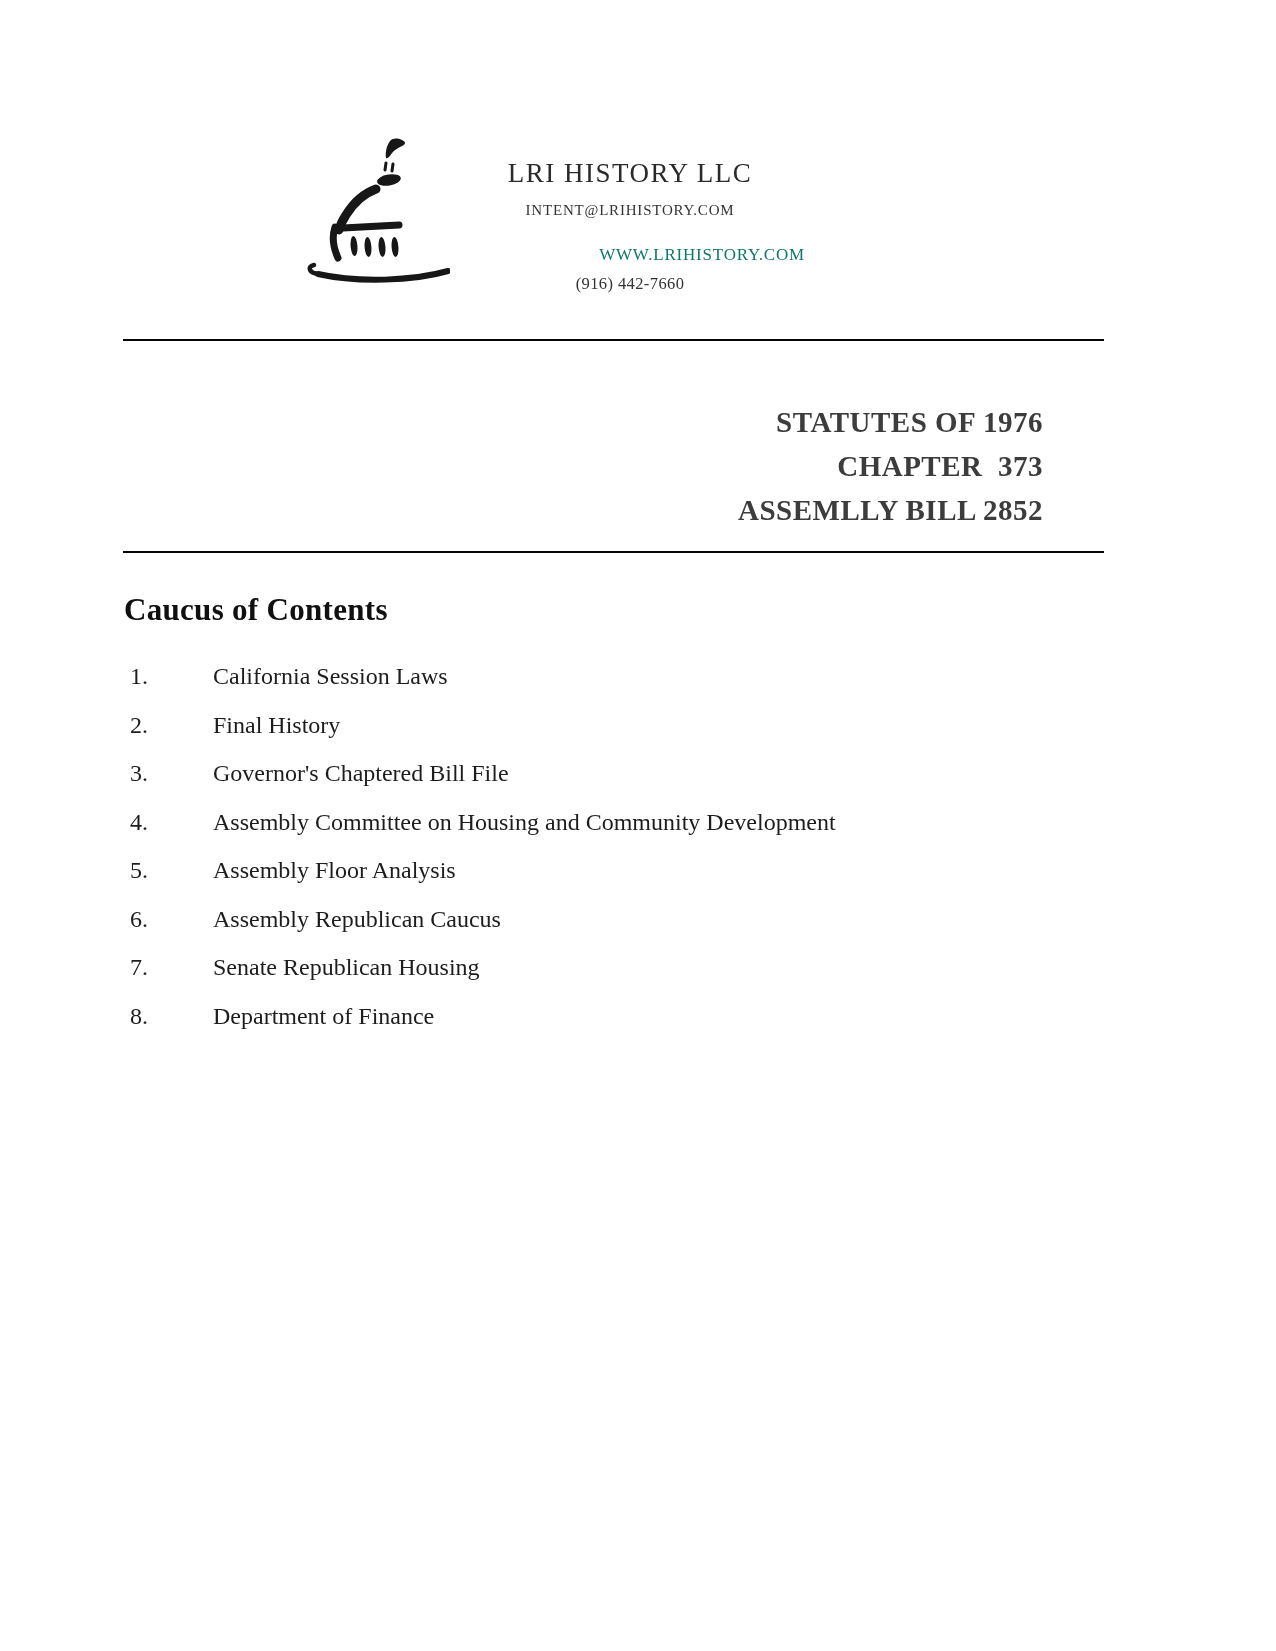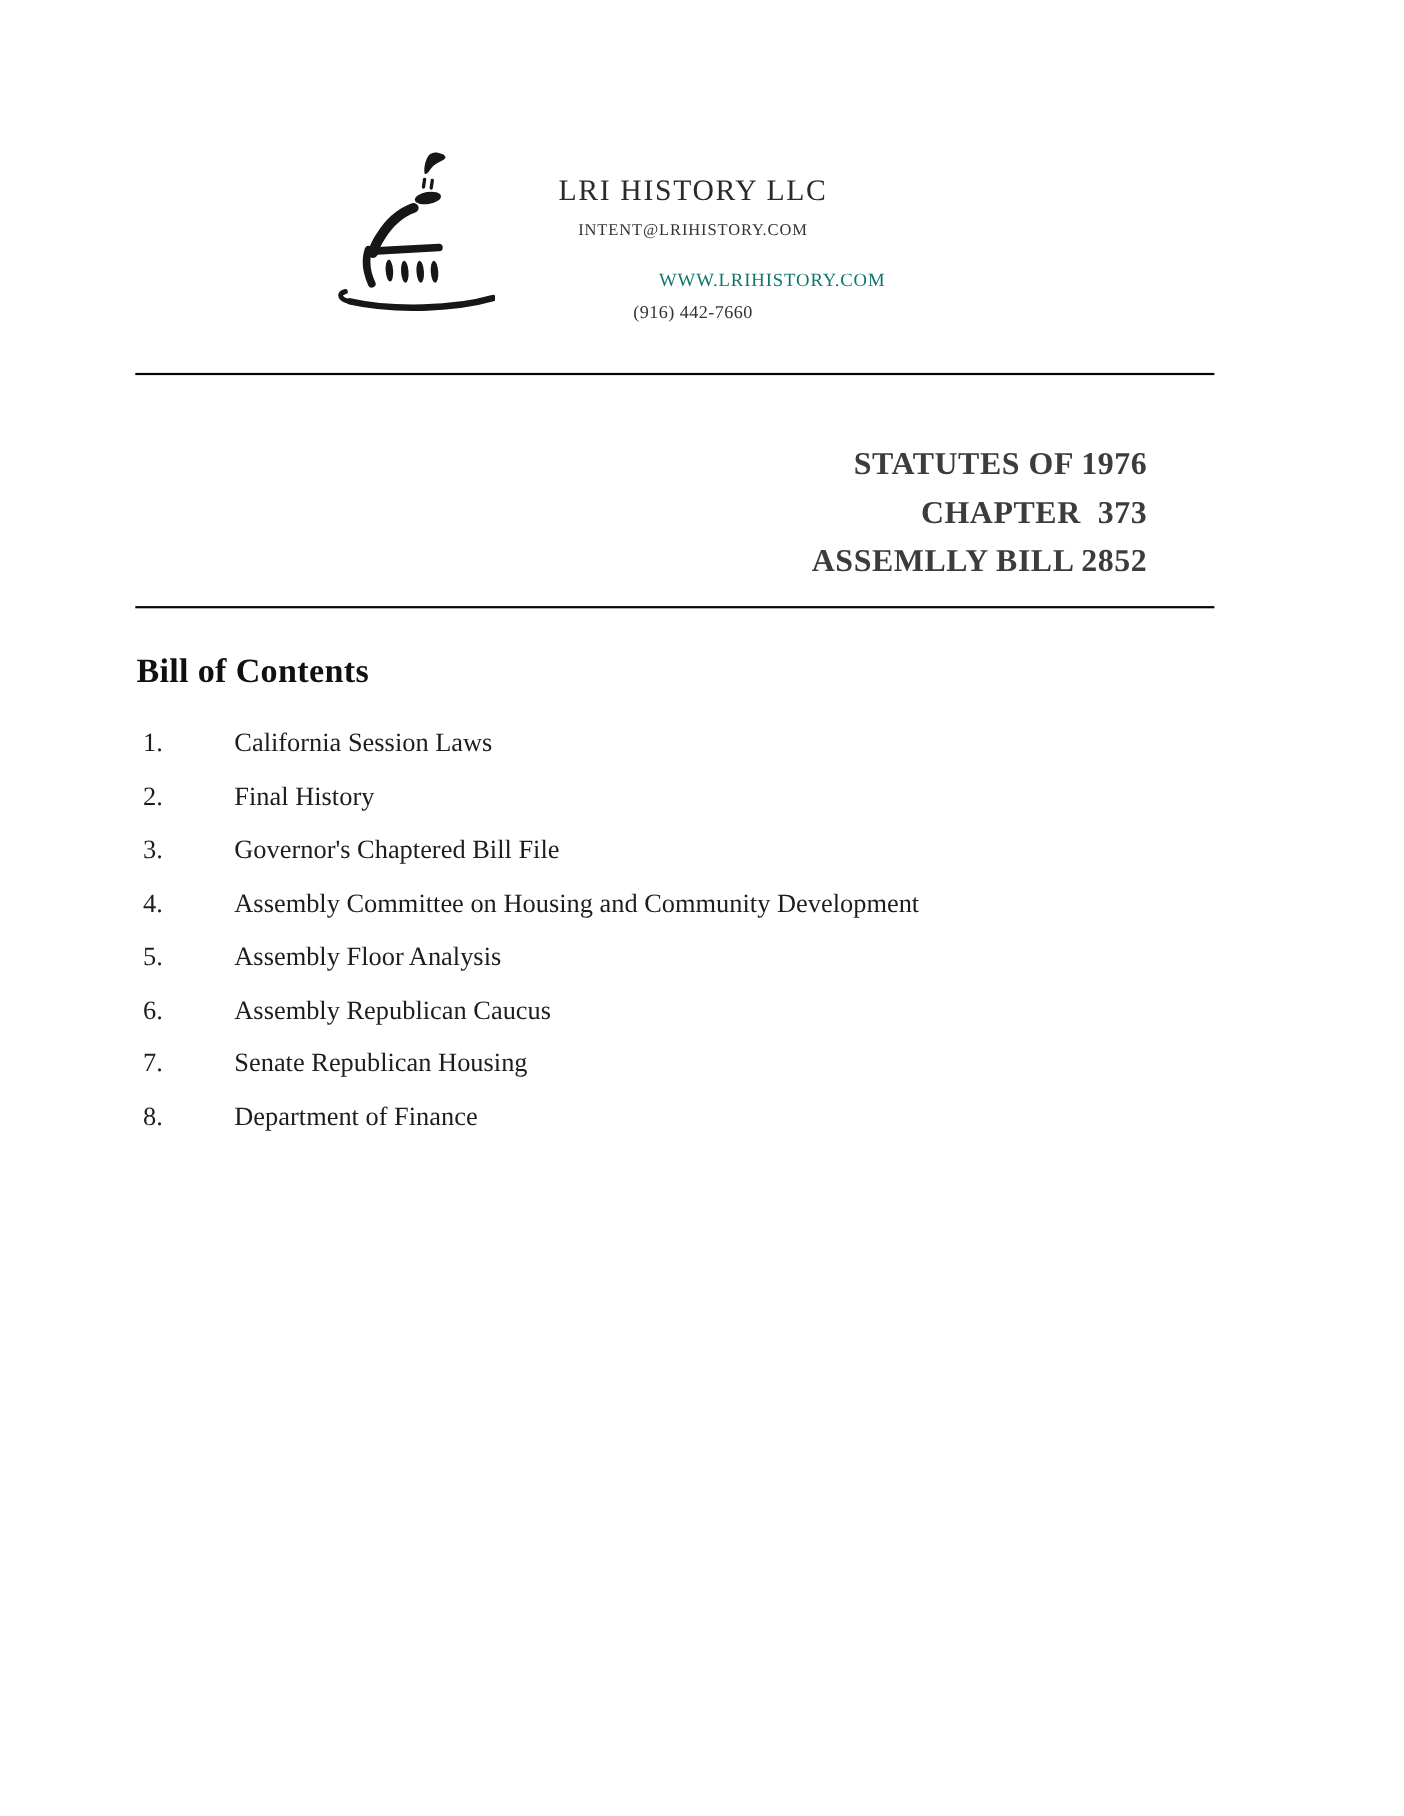--- a/index.html
+++ b/index.html
@@ -151,21 +151,21 @@
   <div class="rule rule-top"></div>
 
   <div class="case-title-block">
     <div>STATUTES OF 1976</div>
     <div>CHAPTER  373</div>
     <div>ASSEMLLY BILL 2852</div>
   </div>
 
   <div class="rule rule-bottom"></div>
 
-  <div class="toc-heading">Bill of Contents</div>
+  <div class="toc-heading">Caucus of Contents</div>
 
   <ol class="toc-list">
     <li class="toc-item">
       <span class="toc-num">1.</span>
       <span class="toc-label">California Session Laws</span>
     </li>
     <li class="toc-item">
       <span class="toc-num">2.</span>
       <span class="toc-label">Final History</span>
     </li>

